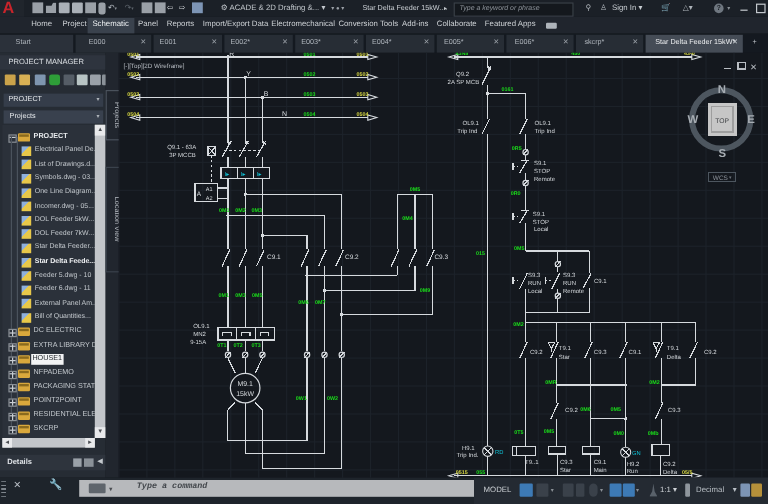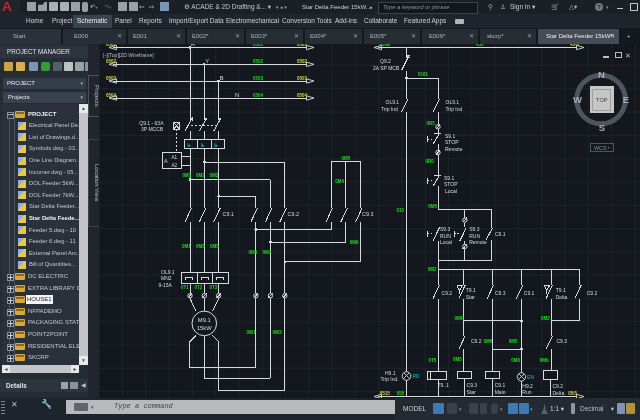--- a/index.html
+++ b/index.html
@@ -34,21 +34,21 @@
   #hscroll{position:absolute;left:2px;top:321px;width:77px;height:8px;background:#c2c5c9;}
   #details{position:absolute;left:0;top:335px;width:88px;height:13px;background:#2e343d;color:#dfe3e7;font-size:6.3px;line-height:13px;}
   #tabstrip{left:88px;top:44px;width:11px;height:354px;background:#21262e;}
   .vtab{position:absolute;left:0;width:11px;color:#b9bec4;font-size:6px;writing-mode:vertical-rl;text-align:center;}
   
   #draw{left:99px;top:44px;width:541px;height:354px;background:#14181e;
     background-image:linear-gradient(#1c222a 1px,transparent 1px),linear-gradient(90deg,#1c222a 1px,transparent 1px);
     background-size:23.3px 23.3px;background-position:-0.3px -2.3px;}
   
   #cmdrow{left:0;top:398px;width:640px;height:22px;background:#1e242b;}
-  #cmdbar{position:absolute;left:66px;top:2px;width:329px;height:14px;background:#b7b9bc;}
+  #cmdbar{position:absolute;left:66px;top:2px;width:329px;height:14px;background:#b7b9bc;font-weight:bold;}
   #statusr{position:absolute;left:395px;top:0;width:245px;height:22px;background:#242a32;}
   .st-txt{position:absolute;color:#cdd1d5;font-size:6.5px;line-height:22px;white-space:nowrap;}
   .sic{position:absolute;top:5px;width:11px;height:11px;border-radius:1px;}
 </style></head>
 <body>
 
 <div class="abs" id="titlebar">
 
   <div class="abs" style="left:0;top:0;width:20px;height:14px;background:#20252c;">
     <div style="position:absolute;left:2px;top:0px;width:16px;height:14px;color:#c8242b;font-weight:bold;font-size:13.5px;line-height:14px;">A</div>

